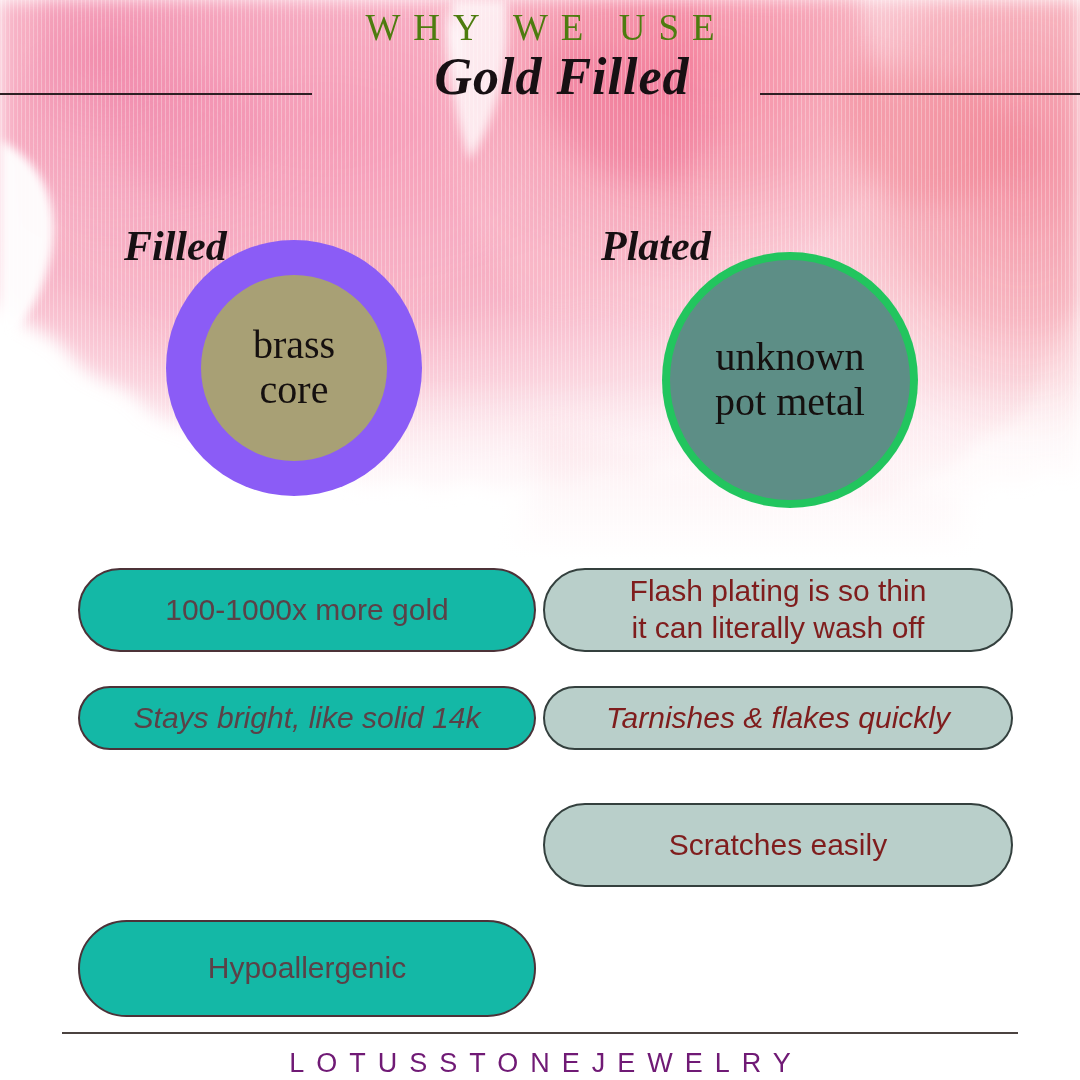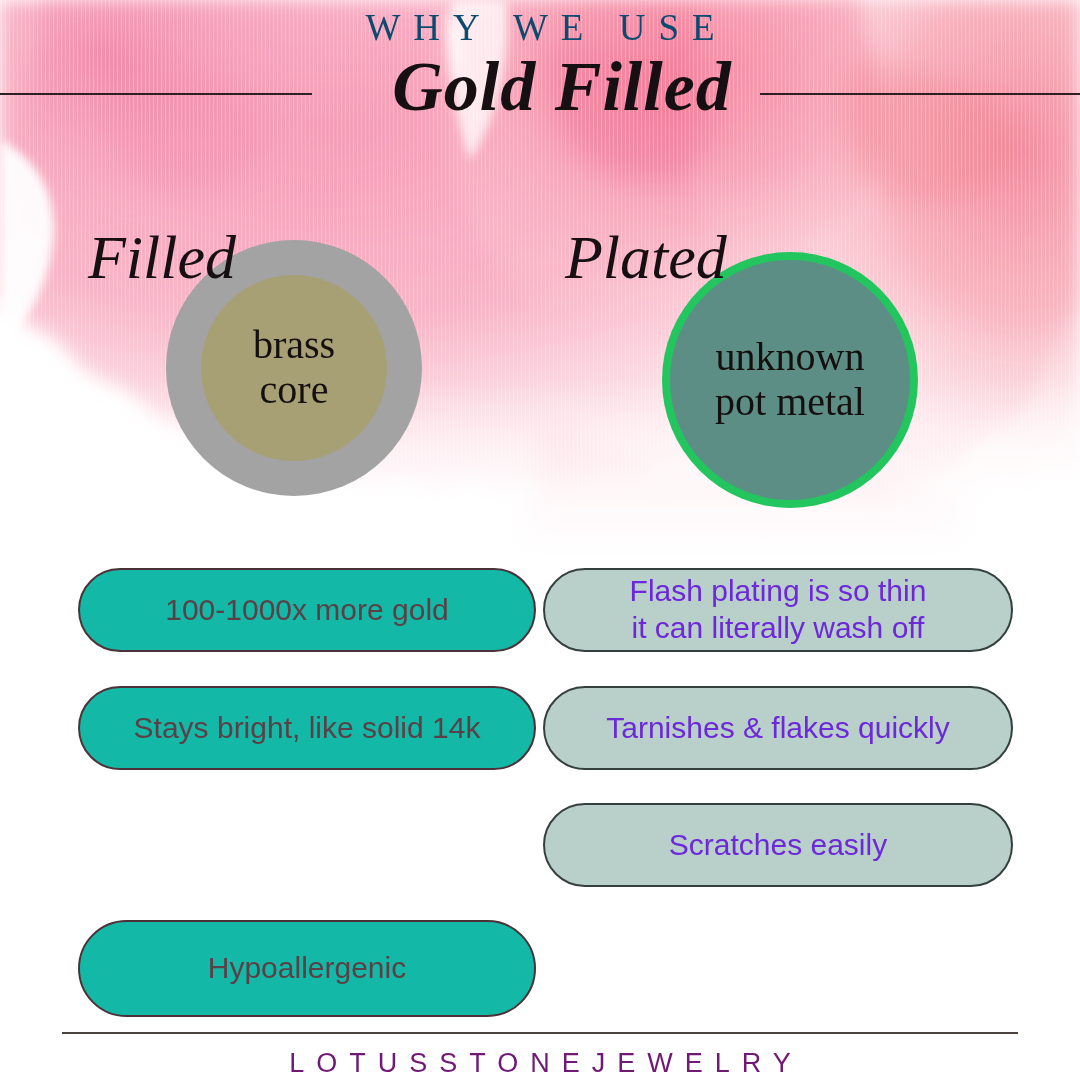--- a/index.html
+++ b/index.html
@@ -60,67 +60,68 @@
 
   #title-kicker {
     position: absolute;
     left: 0; right: 0;
     top: 8px;
     text-align: center;
     font-family: "Liberation Serif", serif;
     font-size: 37px;
     letter-spacing: 13px;
     text-indent: 13px;
-    color: #0c4a6e;
+    color: #4d7c0f;
     z-index: 21;
     line-height: 1.1;
   }
   #title-main {
     position: absolute;
     left: 0; right: 0;
     top: 48px;
     text-align: center;
     font-family: "Liberation Serif", serif;
     font-style: italic;
     font-weight: 700;
-    font-size: 70px;
+    font-size: 52px;
     letter-spacing: 1px;
     color: #171013;
     z-index: 21;
     line-height: 1.1;
     padding-left: 44px;
   }
 
   
   .col-label {
     position: absolute;
     font-family: "Liberation Serif", serif;
     font-style: italic;
-    font-weight: 400;
-    font-size: 62px;
+    font-weight: 700;
+    font-size: 42px;
     color: #171013;
     z-index: 14;
     white-space: nowrap;
+    margin-left: 36px;
   }
   #label-filled { left: 88px;  top: 222px; }
   #label-plated { left: 565px; top: 222px; }
 
   .circle {
     position: absolute;
     border-radius: 50%;
     z-index: 12;
     display: flex;
     align-items: center;
     justify-content: center;
     text-align: center;
   }
   #circle-filled-outer {
     left: 166px; top: 240px;
     width: 256px; height: 256px;
-    background: #a3a3a3;
+    background: #8b5cf6;
   }
   #circle-filled-inner {
     position: absolute;
     left: 50%; top: 50%;
     transform: translate(-50%, -50%);
     width: 186px; height: 186px;
     border-radius: 50%;
     background: #a8a075;
     display: flex;
     align-items: center;
@@ -177,25 +178,25 @@
     background: #14b8a6;
     border: 2px solid #4c3238;
     color: #5b4147;
     font-size: 30px;
   }
   .pill-right {
     left: 543px;
     width: 470px;
     background: #b9cfca;
     border: 2px solid #34403e;
-    color: #6d28d9;
+    color: #7f1d1d;
     font-size: 30px;
   }
   .row-0 { top: 568px;  height: 84px; }
-  .row-1 { top: 686px;  height: 84px; }
+  .row-1 { top: 686px;  height: 64px; font-style: italic; }
   .row-2 { top: 803px;  height: 84px; }
   .row-3 { top: 920px;  height: 97px; }
 
   
   #footer-rule {
     position: absolute;
     left: 62px;
     top: 1032px;
     width: 956px;
     height: 2px;

